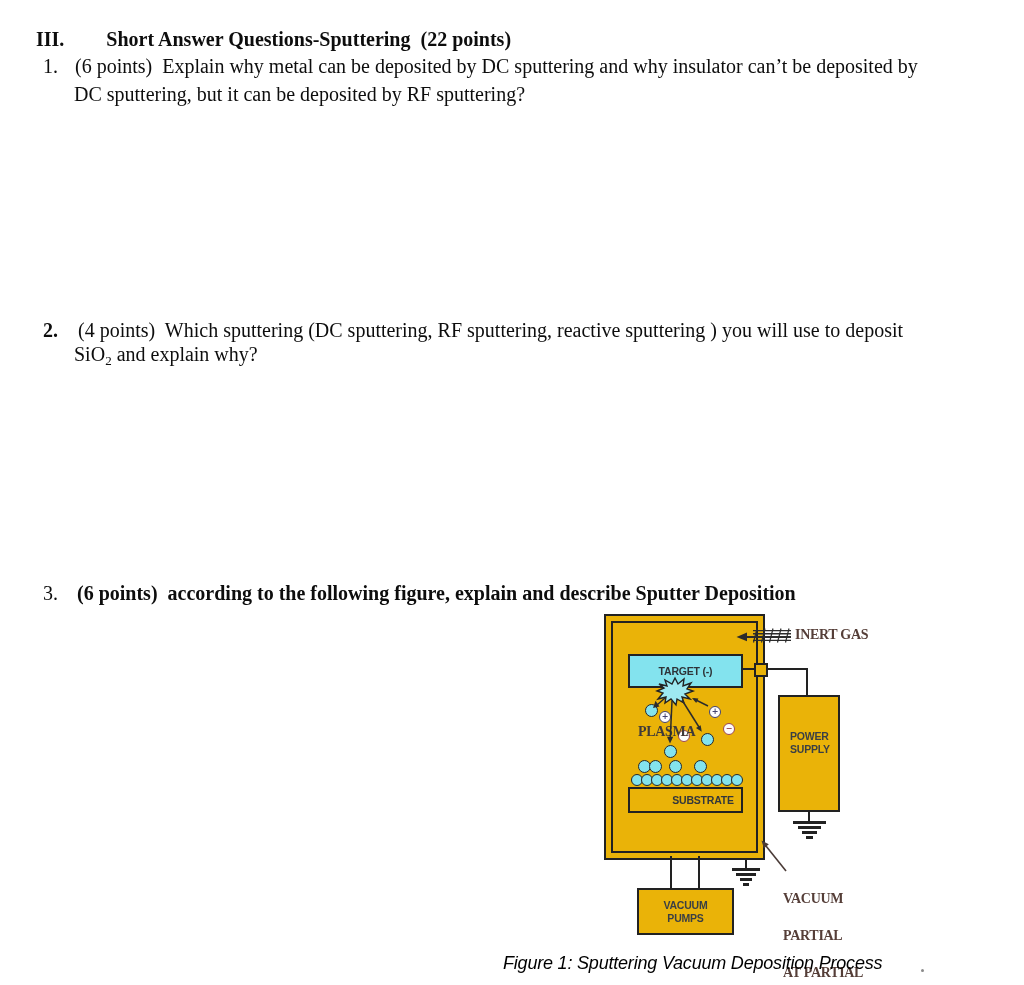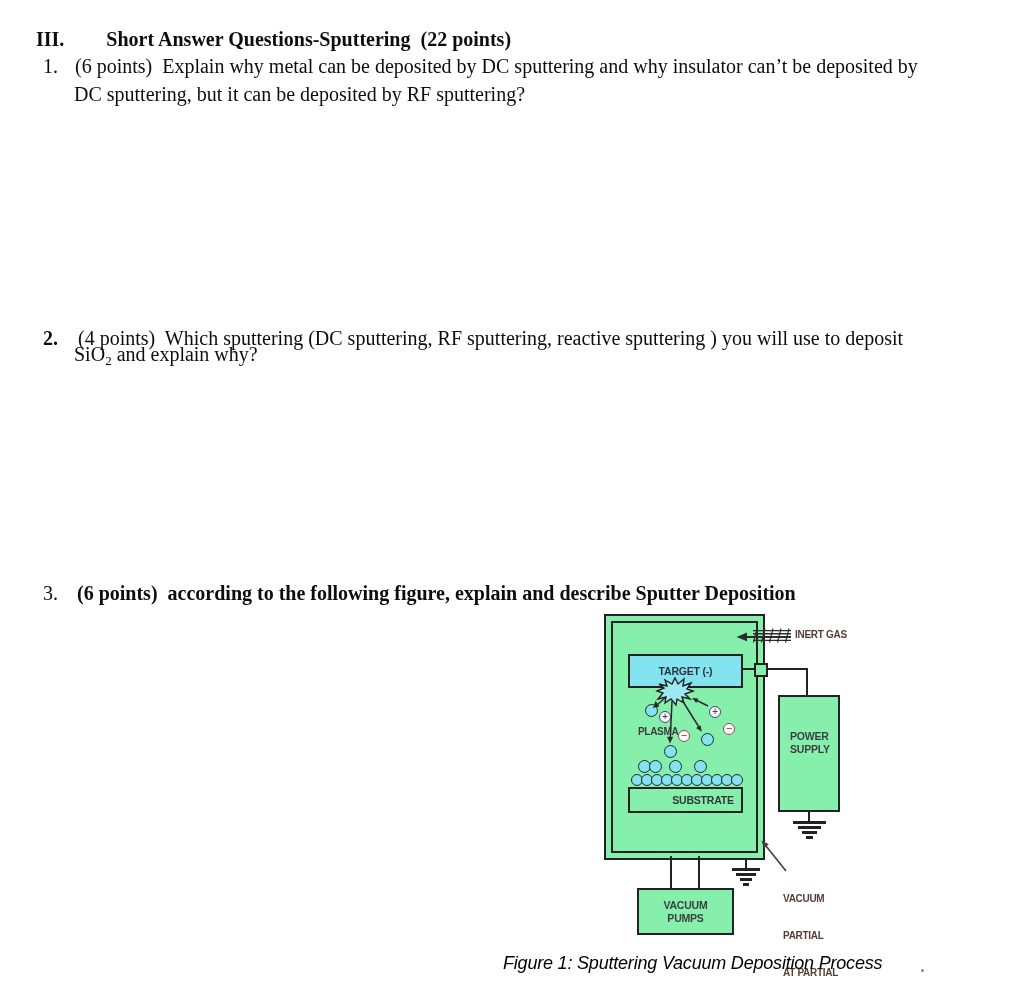--- a/index.html
+++ b/index.html
@@ -6,25 +6,25 @@
   body{
     width:1024px;height:985px;background:#ffffff;position:relative;overflow:hidden;
     font-family:"Liberation Serif",serif;color:#0d0d0d;
   }
   .abs{position:absolute;}
   
   .docline{position:absolute;font-size:20px;white-space:pre;line-height:1;}
   .b{font-weight:bold;}
   sub.f{font-size:13px;vertical-align:-4px;}
   
-  .box{position:absolute;border:2px solid #222222;background:#86efac;box-sizing:border-box;}
+  .box{position:absolute;border:2px solid #222222;background:#eab308;box-sizing:border-box;}
   .wire{position:absolute;background:#222222;}
   .fig-label{
-    position:absolute;font-family:Liberation Sans, sans-serif;font-weight:bold;
-    font-size:10px;letter-spacing:-0.3px;color:#423b39;white-space:pre;line-height:12px;
+    position:absolute;font-family:Liberation Serif, serif;font-weight:bold;
+    font-size:14px;letter-spacing:-0.3px;color:#423b39;white-space:pre;line-height:12px;
   }
   .maroon{color:#553e38;}
   .atom{
     position:absolute;width:13px;height:13px;border-radius:50%;
     background:#83e3ee;border:1.6px solid #23282e;box-sizing:border-box;
   }
   .atom.small{width:12px;height:12px;}
   .charge{
     position:absolute;width:12px;height:12px;border-radius:50%;background:#fdfdfd;
     box-sizing:border-box;display:flex;align-items:center;justify-content:center;
@@ -58,21 +58,21 @@
   <span>III.</span><span style="display:inline-block;width:42px;"></span><span>Short Answer Questions-Sputtering  (22 points)</span>
 </div>
 
 <div class="docline" style="left:33px;top:36px;">
   <span>1.</span><span style="display:inline-block;width:17px;"></span><span>(6 points)  Explain why metal can be deposited by DC sputtering and why insulator can’t be deposited by</span>
 </div>
 <div class="docline" style="left:64px;top:64px;">
   <span>DC sputtering, but it can be deposited by RF sputtering?</span>
 </div>
 
-<div class="docline" style="left:33px;top:308px;">
+<div class="docline" style="left:33px;top:300px;">
   <span class="b">2.</span><span style="display:inline-block;width:20px;"></span><span>(4 points)  Which sputtering (DC sputtering, RF sputtering, reactive sputtering ) you will use to deposit</span>
 </div>
 <div class="docline" style="left:64px;top:324px;">
   <span>SiO</span><sub class="f">2</sub><span> and explain why?</span>
 </div>
 
 <div class="docline" style="left:33px;top:563px;">
   <span>3.</span><span style="display:inline-block;width:19px;"></span><span class="b">(6 points)  according to the following figure, explain and describe Sputter Deposition</span>
 </div>
 

